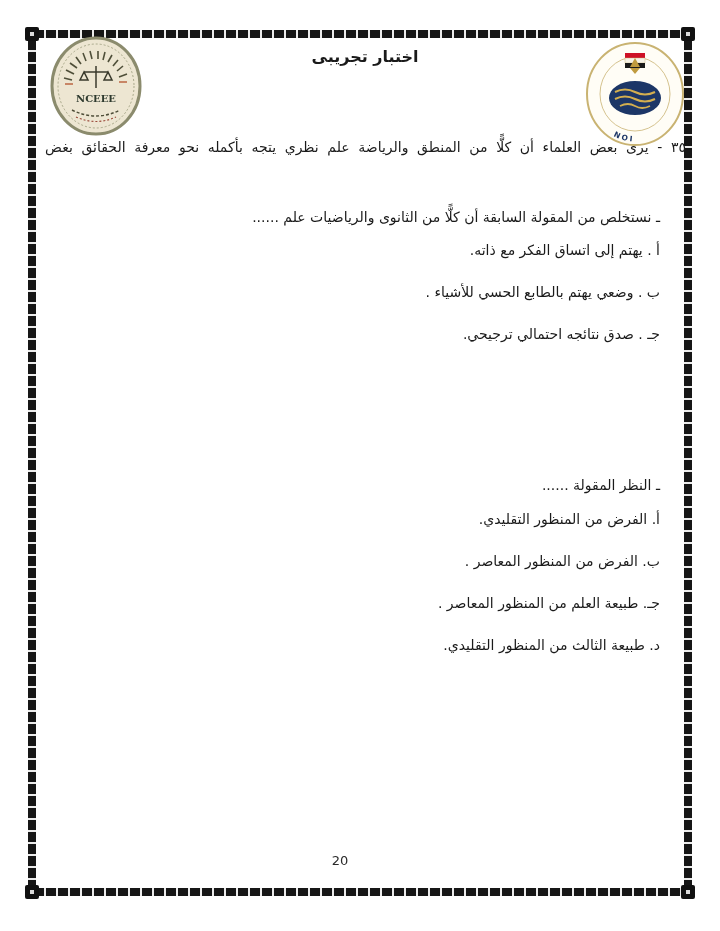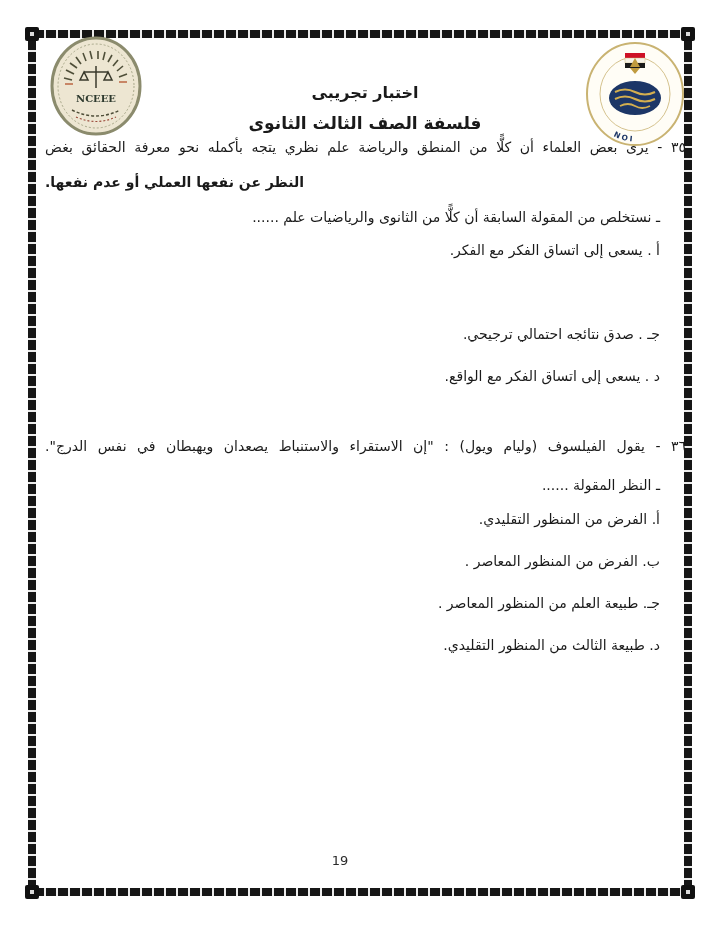--- a/index.html
+++ b/index.html
@@ -19,21 +19,21 @@
   .bstrip.bottom{left:6px;right:6px;bottom:0;height:8px;background:repeating-linear-gradient(90deg,#161616 0 10px,#ececec 10px 12px);}
   .bstrip.left  {top:6px;bottom:6px;left:0;width:8px;background:repeating-linear-gradient(0deg,#161616 0 10px,#ececec 10px 12px);}
   .bstrip.right {top:6px;bottom:6px;right:0;width:8px;background:repeating-linear-gradient(0deg,#161616 0 10px,#ececec 10px 12px);}
   .bcorner{position:absolute;width:14px;height:14px;background:#111;border-radius:2px;}
   .bcorner::after{content:"";position:absolute;left:5px;top:5px;width:4px;height:4px;background:#dcdcdc;}
   .bcorner.tl{left:-3px;top:-3px;} .bcorner.tr{right:-3px;top:-3px;}
   .bcorner.bl{left:-3px;bottom:-3px;} .bcorner.br{right:-3px;bottom:-3px;}
   
   .logo-left{position:absolute;left:50px;top:36px;width:92px;height:100px;}
   .logo-right{position:absolute;left:584px;top:40px;width:102px;height:108px;}
-  .header-title{position:absolute;left:200px;top:47px;width:330px;text-align:center;direction:rtl;margin-top:36px;}
+  .header-title{position:absolute;left:200px;top:47px;width:330px;text-align:center;direction:rtl;}
   .header-title .t1{font-size:16px;font-weight:bold;letter-spacing:0.5px;}
   .header-title .t2{font-size:17px;font-weight:bold;margin-top:11px;letter-spacing:0.5px;}
   
   .qline{position:absolute;left:45px;right:34px;font-size:14px;font-weight:normal;line-height:20px;direction:rtl;}
   .stretch{text-align:justify;text-align-last:justify;}
   .flushleft{position:absolute;left:45px;font-size:14px;font-weight:bold;direction:rtl;text-align:left;}
   .stem,.opt{position:absolute;right:60px;font-size:14px;direction:rtl;text-align:right;white-space:nowrap;}
   .page-number{position:absolute;left:322px;top:853px;width:36px;text-align:center;font-size:13px;color:#2a2a2a;direction:ltr;}
 </style>
 </head>
@@ -80,21 +80,20 @@
         <path d="M34 36 l-4 8 h8 z M58 36 l-4 8 h8 z"></path>
       </g>
       <text x="46" y="66" text-anchor="middle" font-size="10" font-weight="bold" fill="#2e3a2e" font-family="DejaVu Serif, serif">NCEEE</text>
       <path d="M22 74 q24 12 48 0" fill="none" stroke="#4e4e38" stroke-width="1.4" stroke-dasharray="3 2"></path>
       <path d="M26 81 q20 9 40 0" fill="none" stroke="#9c4a3a" stroke-width="1.2" stroke-dasharray="2 2"></path>
     </svg>
   </div>
 
   <div class="header-title">
     <div class="t1">اختبار تجريبى</div>
-    <div class="t2">فلسفة الصف الثالث الثانوى</div>
   </div>
 
   <div class="logo-right">
     <svg width="102" height="108" viewBox="0 0 102 108">
       <defs>
         <path id="ringpath" d="M51 96 a 42 44 0 1 1 0.01 0"></path>
       </defs>
       <ellipse cx="51" cy="54" rx="48" ry="51" fill="#fffdf6" stroke="#c9b372" stroke-width="2"></ellipse>
       <ellipse cx="51" cy="54" rx="35" ry="37" fill="none" stroke="#c9b372" stroke-width="0.8"></ellipse>
       <text font-size="7.5" font-weight="bold" fill="#1c3667" letter-spacing="1.2" font-family="DejaVu Sans, sans-serif">
@@ -110,27 +109,25 @@
       <g>
         <ellipse cx="51" cy="58" rx="26" ry="17" fill="#1c3667"></ellipse>
         <path d="M31 52 q10 -5 20 0 t20 0" fill="none" stroke="#d4af4f" stroke-width="2"></path>
         <path d="M31 59 q10 -5 20 0 t20 0" fill="none" stroke="#d4af4f" stroke-width="2"></path>
         <path d="M36 66 q8 -4 15 0 t15 0" fill="none" stroke="#d4af4f" stroke-width="1.8"></path>
       </g>
     </svg>
   </div>
 
   <div class="qline stretch" style="top:137px">٣٥ - يرى بعض العلماء أن كلًّا من المنطق والرياضة علم نظري يتجه بأكمله نحو معرفة الحقائق بغض</div>
-  <div class="flushleft" style="top:174px">النظر عن نفعها العملي أو عدم نفعها.</div>
   <div class="stem" style="top:209px">ـ نستخلص من المقولة السابقة أن كلًّا من الثانوى والرياضيات علم ......</div>
-  <div class="opt" style="top:242px">أ .  يسعى إلى اتساق الفكر مع الفكر.</div>
+  <div class="opt" style="top:242px">أ .  يهتم إلى اتساق الفكر مع ذاته.</div>
+  <div class="opt" style="top:284px">ب .  وضعي يهتم بالطابع الحسي للأشياء .</div>
   <div class="opt" style="top:326px">جـ . صدق نتائجه احتمالي ترجيحي.</div>
-  <div class="opt" style="top:368px">د . يسعى إلى اتساق الفكر مع الواقع.</div>
 
-  <div class="qline stretch" style="top:436px">٣٦ - يقول الفيلسوف (وليام ويول) : "إن الاستقراء والاستنباط يصعدان ويهبطان في نفس الدرج".</div>
   <div class="stem" style="top:477px">ـ النظر المقولة ......</div>
   <div class="opt" style="top:511px">أ. الفرض من المنظور التقليدي.</div>
   <div class="opt" style="top:553px">ب. الفرض من المنظور المعاصر .</div>
   <div class="opt" style="top:595px">جـ. طبيعة العلم من المنظور المعاصر .</div>
   <div class="opt" style="top:637px">د. طبيعة الثالث من المنظور التقليدي.</div>
 
-  <div class="page-number">19</div>
+  <div class="page-number">20</div>
 </div>
 
 </body></html>

